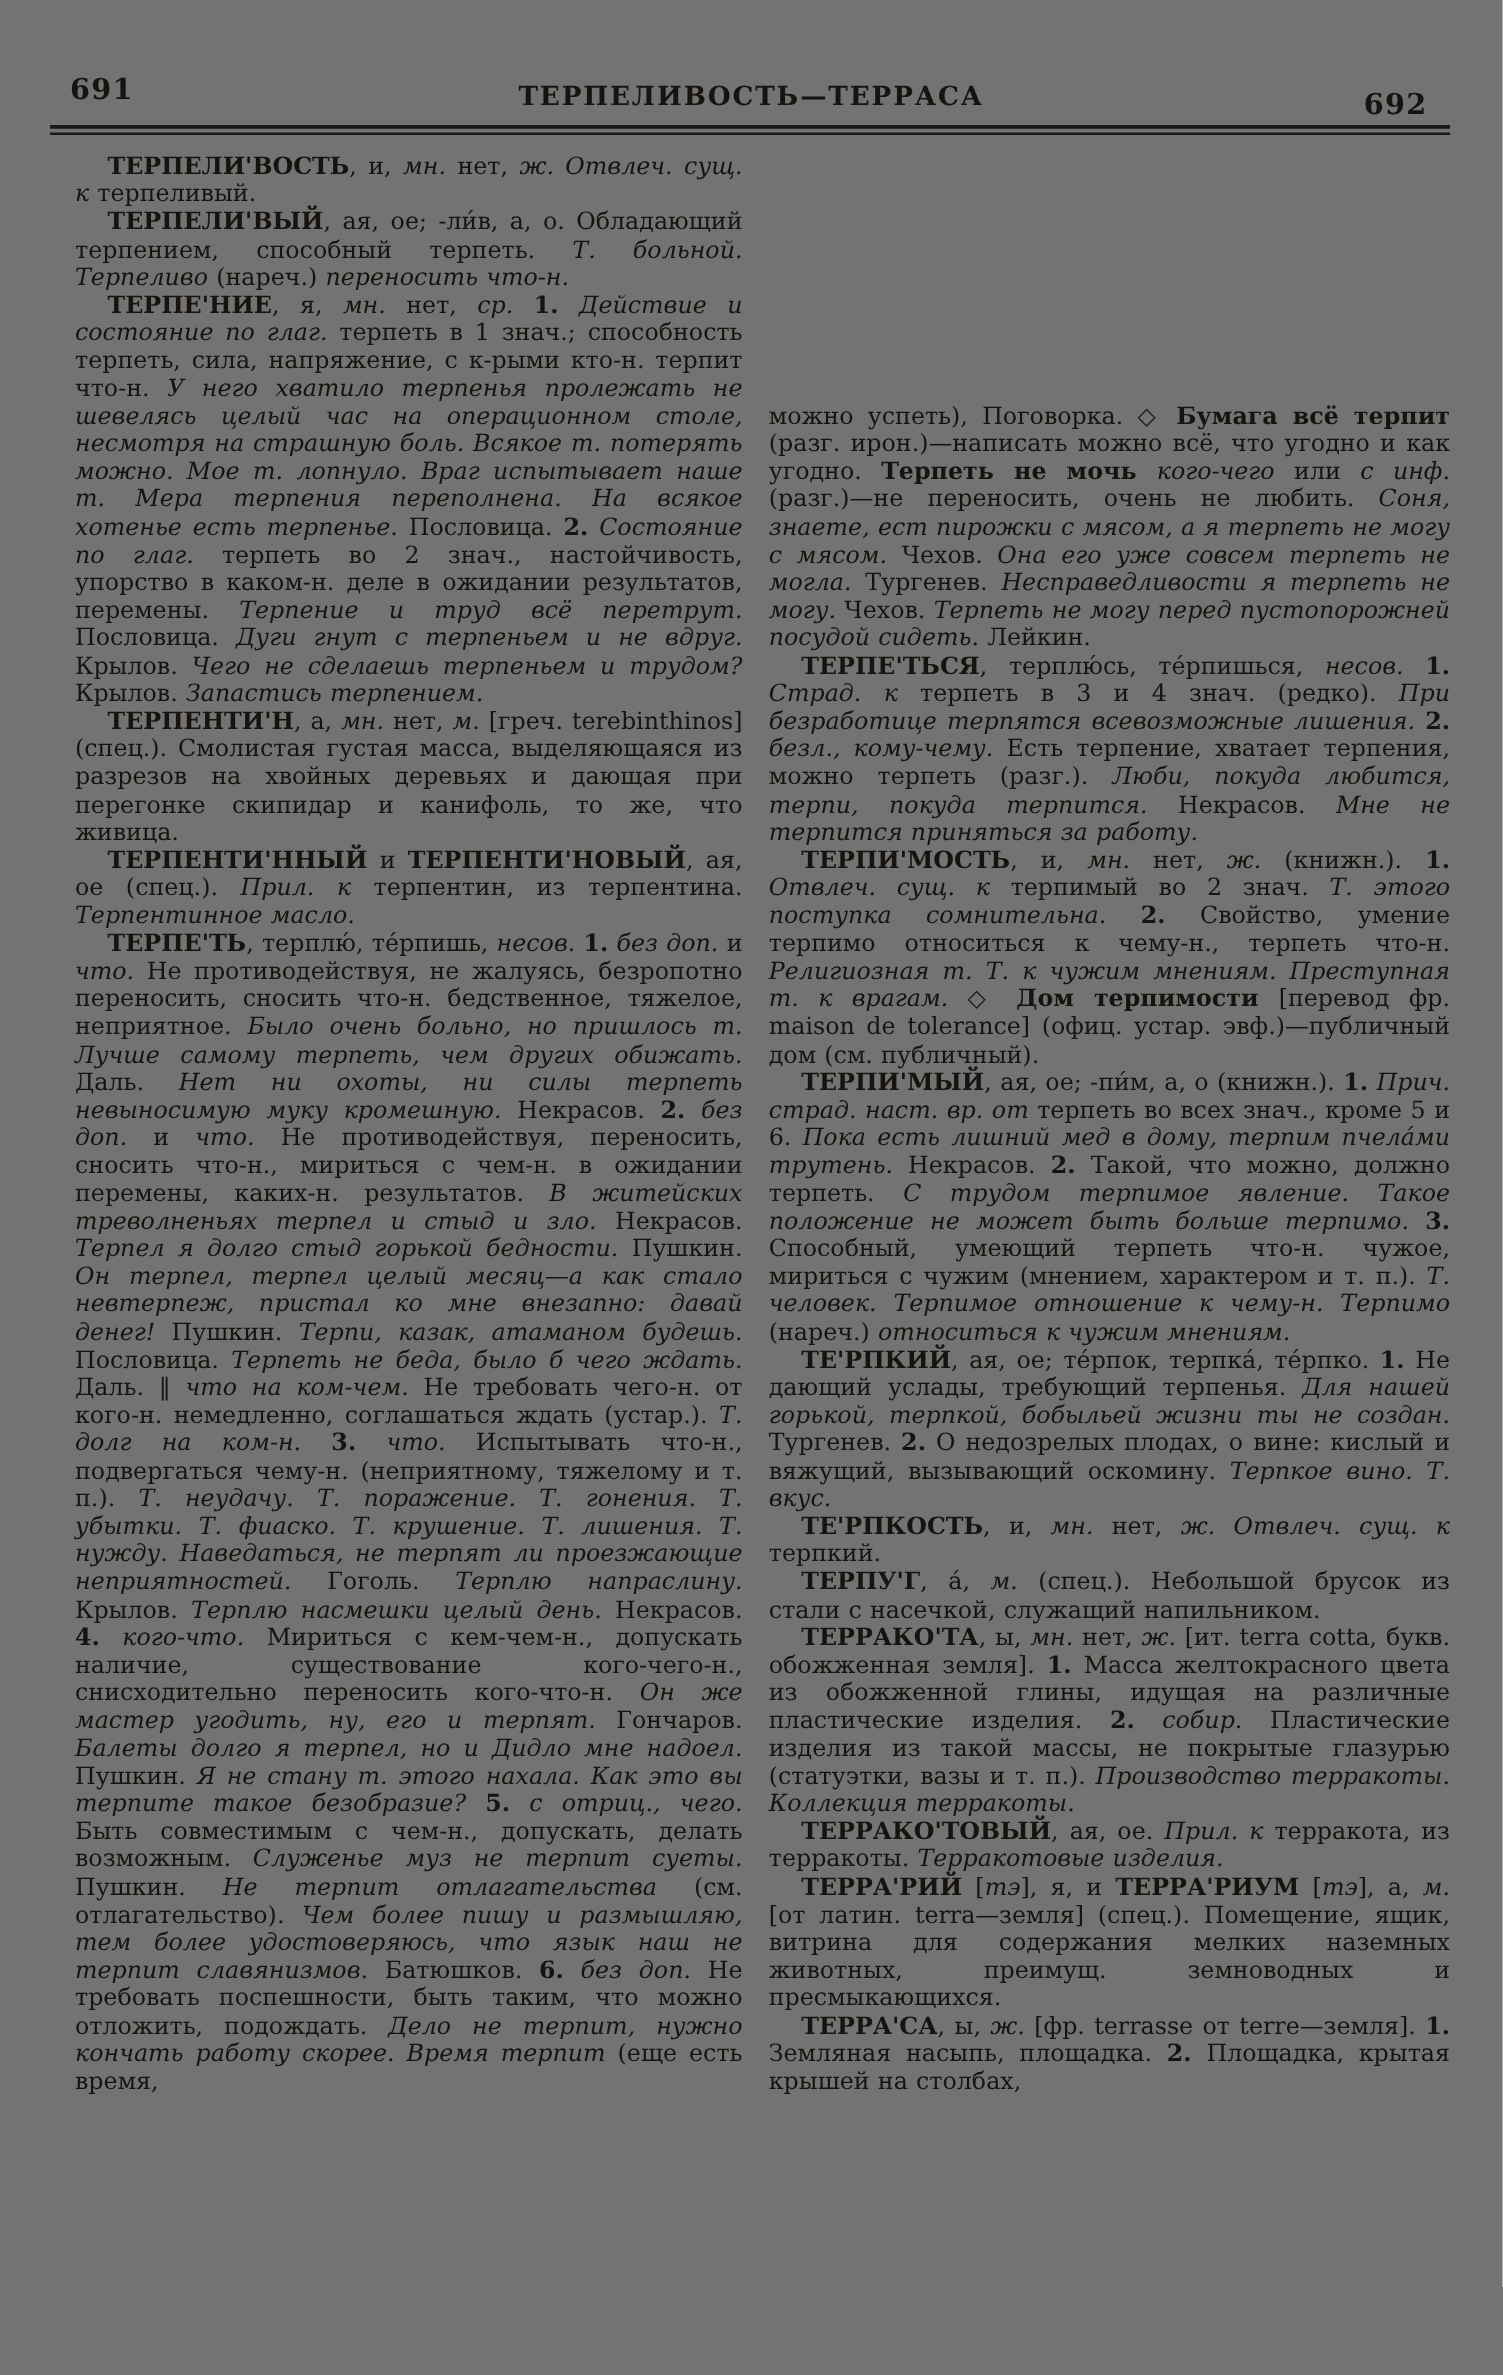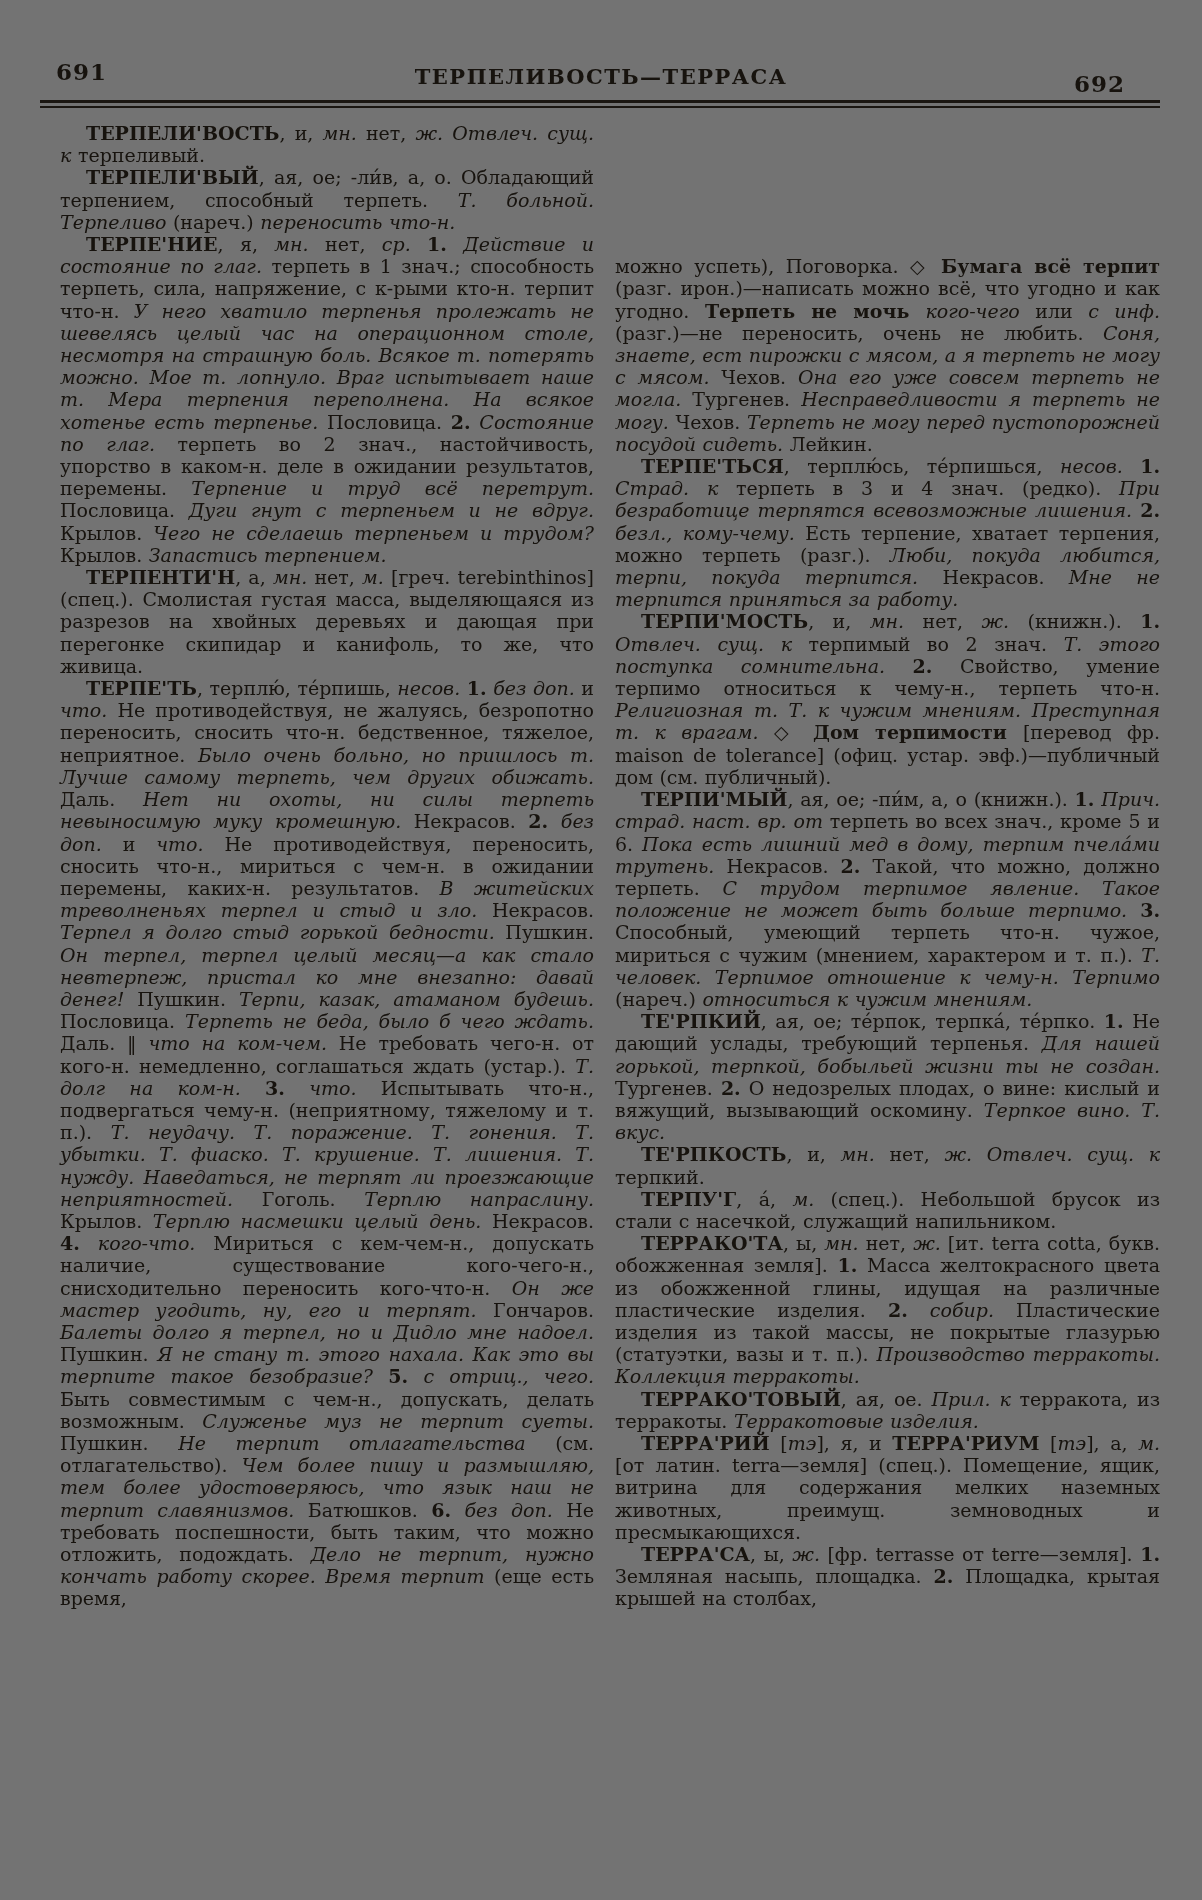--- a/index.html
+++ b/index.html
@@ -4,21 +4,21 @@
 <style>
   html, body { margin:0; padding:0; background:#dddcd7; }
   .page {
     position:relative; width:1202px; height:1900px;
     background:#737373; color:#17130e; overflow:hidden;
     font-family:"DejaVu Serif","Liberation Serif",serif;
   }
   .pagehead { position:absolute; top:58px; left:56px; width:1086px; height:40px; }
   .pn { font-weight:bold; font-size:23px; letter-spacing:1px; }
   .pn-left  { position:absolute; left:0;  top:0; }
-  .pn-right { position:absolute; right:17px; top:12px; }
+  .pn-right { position:absolute; right:0; top:12px; }
   .title {
     position:absolute; left:510px; top:6px; transform:translateX(-50%);
     font-weight:bold; font-size:21px; letter-spacing:1.5px; white-space:nowrap;margin-left:35px;
   }
   .rule {
     position:absolute; left:40px; width:1120px; top:100px; height:3px;
     border-top:3px solid #1b1712; border-bottom:2px solid #1b1712;
   }
   .columns { position:absolute; top:122px; left:60px; width:1100px; display:flex; align-items:flex-end; }
   .col { text-align:justify; }
@@ -43,20 +43,21 @@
     <span class="title">ТЕРПЕЛИВОСТЬ—ТЕРРАСА</span>
     <span class="pn pn-right">692</span>
   </div>
   <div class="rule"></div>
   <div class="columns">
     <div class="col col-left">
         <p class="entry"><span class="seg-b">ТЕРПЕЛИ'ВОСТЬ</span><span class="seg-n">, и, </span><span class="seg-i">мн.</span><span class="seg-n"> нет, </span><span class="seg-i">ж. Отвлеч. сущ. к </span><span class="seg-n">терпеливый.</span></p>
         <p class="entry"><span class="seg-b">ТЕРПЕЛИ'ВЫЙ</span><span class="seg-n">, ая, ое; -ли́в, а, о. Обладающий терпением, способный терпеть. </span><span class="seg-i">Т. больной. Терпеливо </span><span class="seg-n">(нареч.) </span><span class="seg-i">переносить что-н.</span></p>
         <p class="entry"><span class="seg-b">ТЕРПЕ'НИЕ</span><span class="seg-n">, я, </span><span class="seg-i">мн.</span><span class="seg-n"> нет, </span><span class="seg-i">ср.</span><span class="seg-n"> </span><span class="seg-b">1.</span><span class="seg-n"> </span><span class="seg-i">Действие и состояние по глаг. </span><span class="seg-n">терпеть в 1 знач.; способность терпеть, сила, напряжение, с к-рыми кто-н. терпит что-н. </span><span class="seg-i">У него хватило терпенья пролежать не шевелясь целый час на операционном столе, несмотря на страшную боль. Всякое т. потерять можно. Мое т. лопнуло. Враг испытывает наше т. Мера терпения переполнена. На всякое хотенье есть терпенье. </span><span class="seg-n">Пословица. </span><span class="seg-b">2.</span><span class="seg-n"> </span><span class="seg-i">Состояние по глаг. </span><span class="seg-n">терпеть во 2 знач., настойчивость, упорство в каком-н. деле в ожидании результатов, перемены. </span><span class="seg-i">Терпение и труд всё перетрут. </span><span class="seg-n">Пословица. </span><span class="seg-i">Дуги гнут с терпеньем и не вдруг. </span><span class="seg-n">Крылов. </span><span class="seg-i">Чего не сделаешь терпеньем и трудом? </span><span class="seg-n">Крылов. </span><span class="seg-i">Запастись терпением.</span></p>
         <p class="entry"><span class="seg-b">ТЕРПЕНТИ'Н</span><span class="seg-n">, а, </span><span class="seg-i">мн.</span><span class="seg-n"> нет, </span><span class="seg-i">м.</span><span class="seg-n"> [греч. terebinthinos] (спец.). Смолистая густая масса, выделяющаяся из разрезов на хвойных деревьях и дающая при перегонке скипидар и канифоль, то же, что живица.</span></p>
+        <p class="entry"><span class="seg-b">ТЕРПЕНТИ'ННЫЙ</span><span class="seg-n"> и </span><span class="seg-b">ТЕРПЕНТИ'НОВЫЙ</span><span class="seg-n">, ая, ое (спец.). </span><span class="seg-i">Прил. к </span><span class="seg-n">терпентин, из терпентина. </span><span class="seg-i">Терпентинное масло.</span></p>
         <p class="entry"><span class="seg-b">ТЕРПЕ'ТЬ</span><span class="seg-n">, терплю́, те́рпишь, </span><span class="seg-i">несов.</span><span class="seg-n"> </span><span class="seg-b">1.</span><span class="seg-n"> </span><span class="seg-i">без доп.</span><span class="seg-n"> и </span><span class="seg-i">что.</span><span class="seg-n"> Не противодействуя, не жалуясь, безропотно переносить, сносить что-н. бедственное, тяжелое, неприятное. </span><span class="seg-i">Было очень больно, но пришлось т. Лучше самому терпеть, чем других обижать. </span><span class="seg-n">Даль. </span><span class="seg-i">Нет ни охоты, ни силы терпеть невыносимую муку кромешную. </span><span class="seg-n">Некрасов. </span><span class="seg-b">2.</span><span class="seg-n"> </span><span class="seg-i">без доп.</span><span class="seg-n"> и </span><span class="seg-i">что.</span><span class="seg-n"> Не противодействуя, переносить, сносить что-н., мириться с чем-н. в ожидании перемены, каких-н. результатов. </span><span class="seg-i">В житейских треволненьях терпел и стыд и зло. </span><span class="seg-n">Некрасов. </span><span class="seg-i">Терпел я долго стыд горькой бедности. </span><span class="seg-n">Пушкин. </span><span class="seg-i">Он терпел, терпел целый месяц—а как стало невтерпеж, пристал ко мне внезапно: давай денег! </span><span class="seg-n">Пушкин. </span><span class="seg-i">Терпи, казак, атаманом будешь. </span><span class="seg-n">Пословица. </span><span class="seg-i">Терпеть не беда, было б чего ждать. </span><span class="seg-n">Даль. ‖ </span><span class="seg-i">что на ком-чем.</span><span class="seg-n"> Не требовать чего-н. от кого-н. немедленно, соглашаться ждать (устар.). </span><span class="seg-i">Т. долг на ком-н.</span><span class="seg-n"> </span><span class="seg-b">3.</span><span class="seg-n"> </span><span class="seg-i">что.</span><span class="seg-n"> Испытывать что-н., подвергаться чему-н. (неприятному, тяжелому и т. п.). </span><span class="seg-i">Т. неудачу. Т. поражение. Т. гонения. Т. убытки. Т. фиаско. Т. крушение. Т. лишения. Т. нужду. Наведаться, не терпят ли проезжающие неприятностей. </span><span class="seg-n">Гоголь. </span><span class="seg-i">Терплю напраслину. </span><span class="seg-n">Крылов. </span><span class="seg-i">Терплю насмешки целый день. </span><span class="seg-n">Некрасов. </span><span class="seg-b">4.</span><span class="seg-n"> </span><span class="seg-i">кого-что.</span><span class="seg-n"> Мириться с кем-чем-н., допускать наличие, существование кого-чего-н., снисходительно переносить кого-что-н. </span><span class="seg-i">Он же мастер угодить, ну, его и терпят. </span><span class="seg-n">Гончаров. </span><span class="seg-i">Балеты долго я терпел, но и Дидло мне надоел. </span><span class="seg-n">Пушкин. </span><span class="seg-i">Я не стану т. этого нахала. Как это вы терпите такое безобразие? </span><span class="seg-b">5.</span><span class="seg-n"> </span><span class="seg-i">с отриц., чего.</span><span class="seg-n"> Быть совместимым с чем-н., допускать, делать возможным. </span><span class="seg-i">Служенье муз не терпит суеты. </span><span class="seg-n">Пушкин. </span><span class="seg-i">Не терпит отлагательства </span><span class="seg-n">(см. отлагательство). </span><span class="seg-i">Чем более пишу и размышляю, тем более удостоверяюсь, что язык наш не терпит славянизмов. </span><span class="seg-n">Батюшков. </span><span class="seg-b">6.</span><span class="seg-n"> </span><span class="seg-i">без доп.</span><span class="seg-n"> Не требовать поспешности, быть таким, что можно отложить, подождать. </span><span class="seg-i">Дело не терпит, нужно кончать работу скорее. Время терпит </span><span class="seg-n">(еще есть время,</span></p>
       </div>
     <div class="divider"></div>
     <div class="col col-right">
         <p class="entry cont"><span class="seg-n">можно успеть), Поговорка. ◇ </span><span class="seg-b">Бумага всё терпит </span><span class="seg-n">(разг. ирон.)—написать можно всё, что угодно и как угодно. </span><span class="seg-b">Терпеть не мочь </span><span class="seg-i">кого-чего</span><span class="seg-n"> или </span><span class="seg-i">с инф.</span><span class="seg-n"> (разг.)—не переносить, очень не любить. </span><span class="seg-i">Соня, знаете, ест пирожки с мясом, а я терпеть не могу с мясом. </span><span class="seg-n">Чехов. </span><span class="seg-i">Она его уже совсем терпеть не могла. </span><span class="seg-n">Тургенев. </span><span class="seg-i">Несправедливости я терпеть не могу. </span><span class="seg-n">Чехов. </span><span class="seg-i">Терпеть не могу перед пустопорожней посудой сидеть. </span><span class="seg-n">Лейкин.</span></p>
         <p class="entry"><span class="seg-b">ТЕРПЕ'ТЬСЯ</span><span class="seg-n">, терплю́сь, те́рпишься, </span><span class="seg-i">несов.</span><span class="seg-n"> </span><span class="seg-b">1.</span><span class="seg-n"> </span><span class="seg-i">Страд. к </span><span class="seg-n">терпеть в 3 и 4 знач. (редко). </span><span class="seg-i">При безработице терпятся всевозможные лишения. </span><span class="seg-b">2.</span><span class="seg-n"> </span><span class="seg-i">безл., кому-чему.</span><span class="seg-n"> Есть терпение, хватает терпения, можно терпеть (разг.). </span><span class="seg-i">Люби, покуда любится, терпи, покуда терпится. </span><span class="seg-n">Некрасов. </span><span class="seg-i">Мне не терпится приняться за работу.</span></p>
         <p class="entry"><span class="seg-b">ТЕРПИ'МОСТЬ</span><span class="seg-n">, и, </span><span class="seg-i">мн.</span><span class="seg-n"> нет, </span><span class="seg-i">ж.</span><span class="seg-n"> (книжн.). </span><span class="seg-b">1.</span><span class="seg-n"> </span><span class="seg-i">Отвлеч. сущ. к </span><span class="seg-n">терпимый во 2 знач. </span><span class="seg-i">Т. этого поступка сомнительна. </span><span class="seg-b">2.</span><span class="seg-n"> Свойство, умение терпимо относиться к чему-н., терпеть что-н. </span><span class="seg-i">Религиозная т. Т. к чужим мнениям. Преступная т. к врагам. </span><span class="seg-n">◇ </span><span class="seg-b">Дом терпимости </span><span class="seg-n">[перевод фр. maison de tolerance] (офиц. устар. эвф.)—публичный дом (см. публичный).</span></p>
         <p class="entry"><span class="seg-b">ТЕРПИ'МЫЙ</span><span class="seg-n">, ая, ое; -пи́м, а, о (книжн.). </span><span class="seg-b">1.</span><span class="seg-n"> </span><span class="seg-i">Прич. страд. наст. вр. от </span><span class="seg-n">терпеть во всех знач., кроме 5 и 6. </span><span class="seg-i">Пока есть лишний мед в дому, терпим пчела́ми трутень. </span><span class="seg-n">Некрасов. </span><span class="seg-b">2.</span><span class="seg-n"> Такой, что можно, должно терпеть. </span><span class="seg-i">С трудом терпимое явление. Такое положение не может быть больше терпимо. </span><span class="seg-b">3.</span><span class="seg-n"> Способный, умеющий терпеть что-н. чужое, мириться с чужим (мнением, характером и т. п.). </span><span class="seg-i">Т. человек. Терпимое отношение к чему-н. Терпимо </span><span class="seg-n">(нареч.) </span><span class="seg-i">относиться к чужим мнениям.</span></p>
         <p class="entry"><span class="seg-b">ТЕ'РПКИЙ</span><span class="seg-n">, ая, ое; те́рпок, терпка́, те́рпко. </span><span class="seg-b">1.</span><span class="seg-n"> Не дающий услады, требующий терпенья. </span><span class="seg-i">Для нашей горькой, терпкой, бобыльей жизни ты не создан. </span><span class="seg-n">Тургенев. </span><span class="seg-b">2.</span><span class="seg-n"> О недозрелых плодах, о вине: кислый и вяжущий, вызывающий оскомину. </span><span class="seg-i">Терпкое вино. Т. вкус.</span></p>
         <p class="entry"><span class="seg-b">ТЕ'РПКОСТЬ</span><span class="seg-n">, и, </span><span class="seg-i">мн.</span><span class="seg-n"> нет, </span><span class="seg-i">ж. Отвлеч. сущ. к </span><span class="seg-n">терпкий.</span></p>

